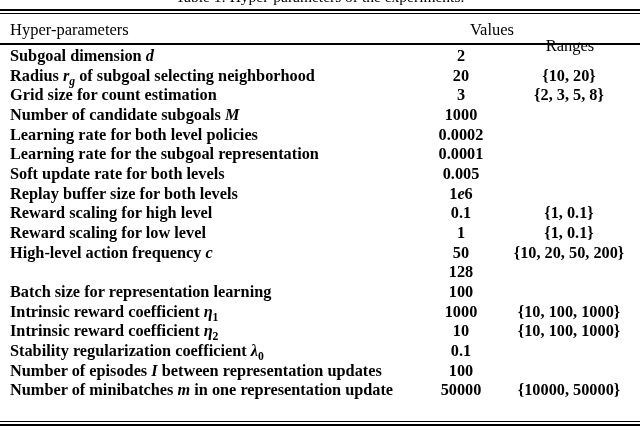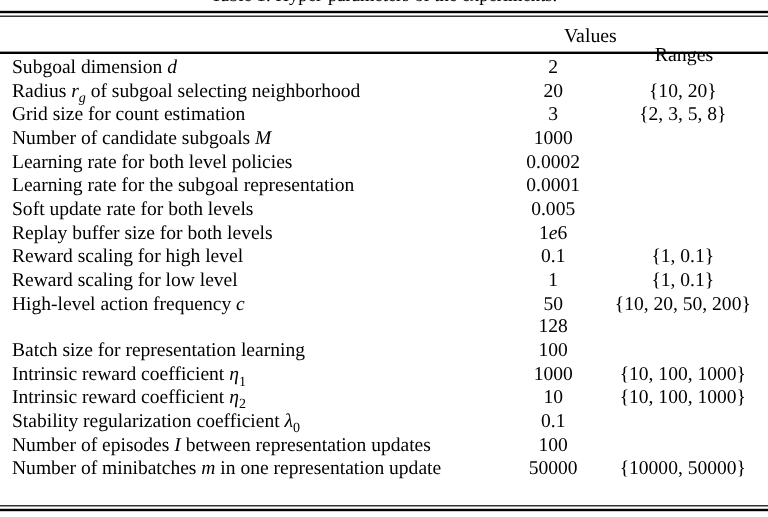--- a/index.html
+++ b/index.html
@@ -33,21 +33,21 @@
 
   .header-row {
     position: absolute; top: 19px; left: 0; width: 640px; height: 22px;
     line-height: 22px; font-size: 16.5px;
   }
   .rows {
     position: absolute; top: 46px; left: 0; width: 640px;
   }
   .row {
     position: relative; height: 19.68px; line-height: 19.68px;
-    font-size: 16.3px; white-space: nowrap;
+    font-size: 16.3px; white-space: nowrap; font-weight: bold;
   }
   .lab {
     position: absolute; left: 10px; white-space: nowrap;
   }
   .val {
     position: absolute; left: 461px; transform: translateX(-50%);
     white-space: nowrap;
   }
   .rng {
     position: absolute; left: 569px; transform: translateX(-50%);
@@ -64,20 +64,21 @@
 <div class="page">
 
   <div class="caption-clip">
     <span class="caption-text">Table 1: Hyper-parameters of the experiments.</span>
   </div>
 
   <div class="rule rule-top-thick"></div>
   <div class="rule rule-top-thin"></div>
 
   <div class="header-row">
+    <span class="lab">Hyper-parameters</span>
     <span class="val">Values</span>
     <span class="rng">Ranges</span>
   </div>
 
   <div class="rule rule-header"></div>
 
   <div class="rows" id="rows">
       <div class="row">
         <span class="lab">Subgoal dimension <i>d</i></span>
         <span class="val">2</span>

